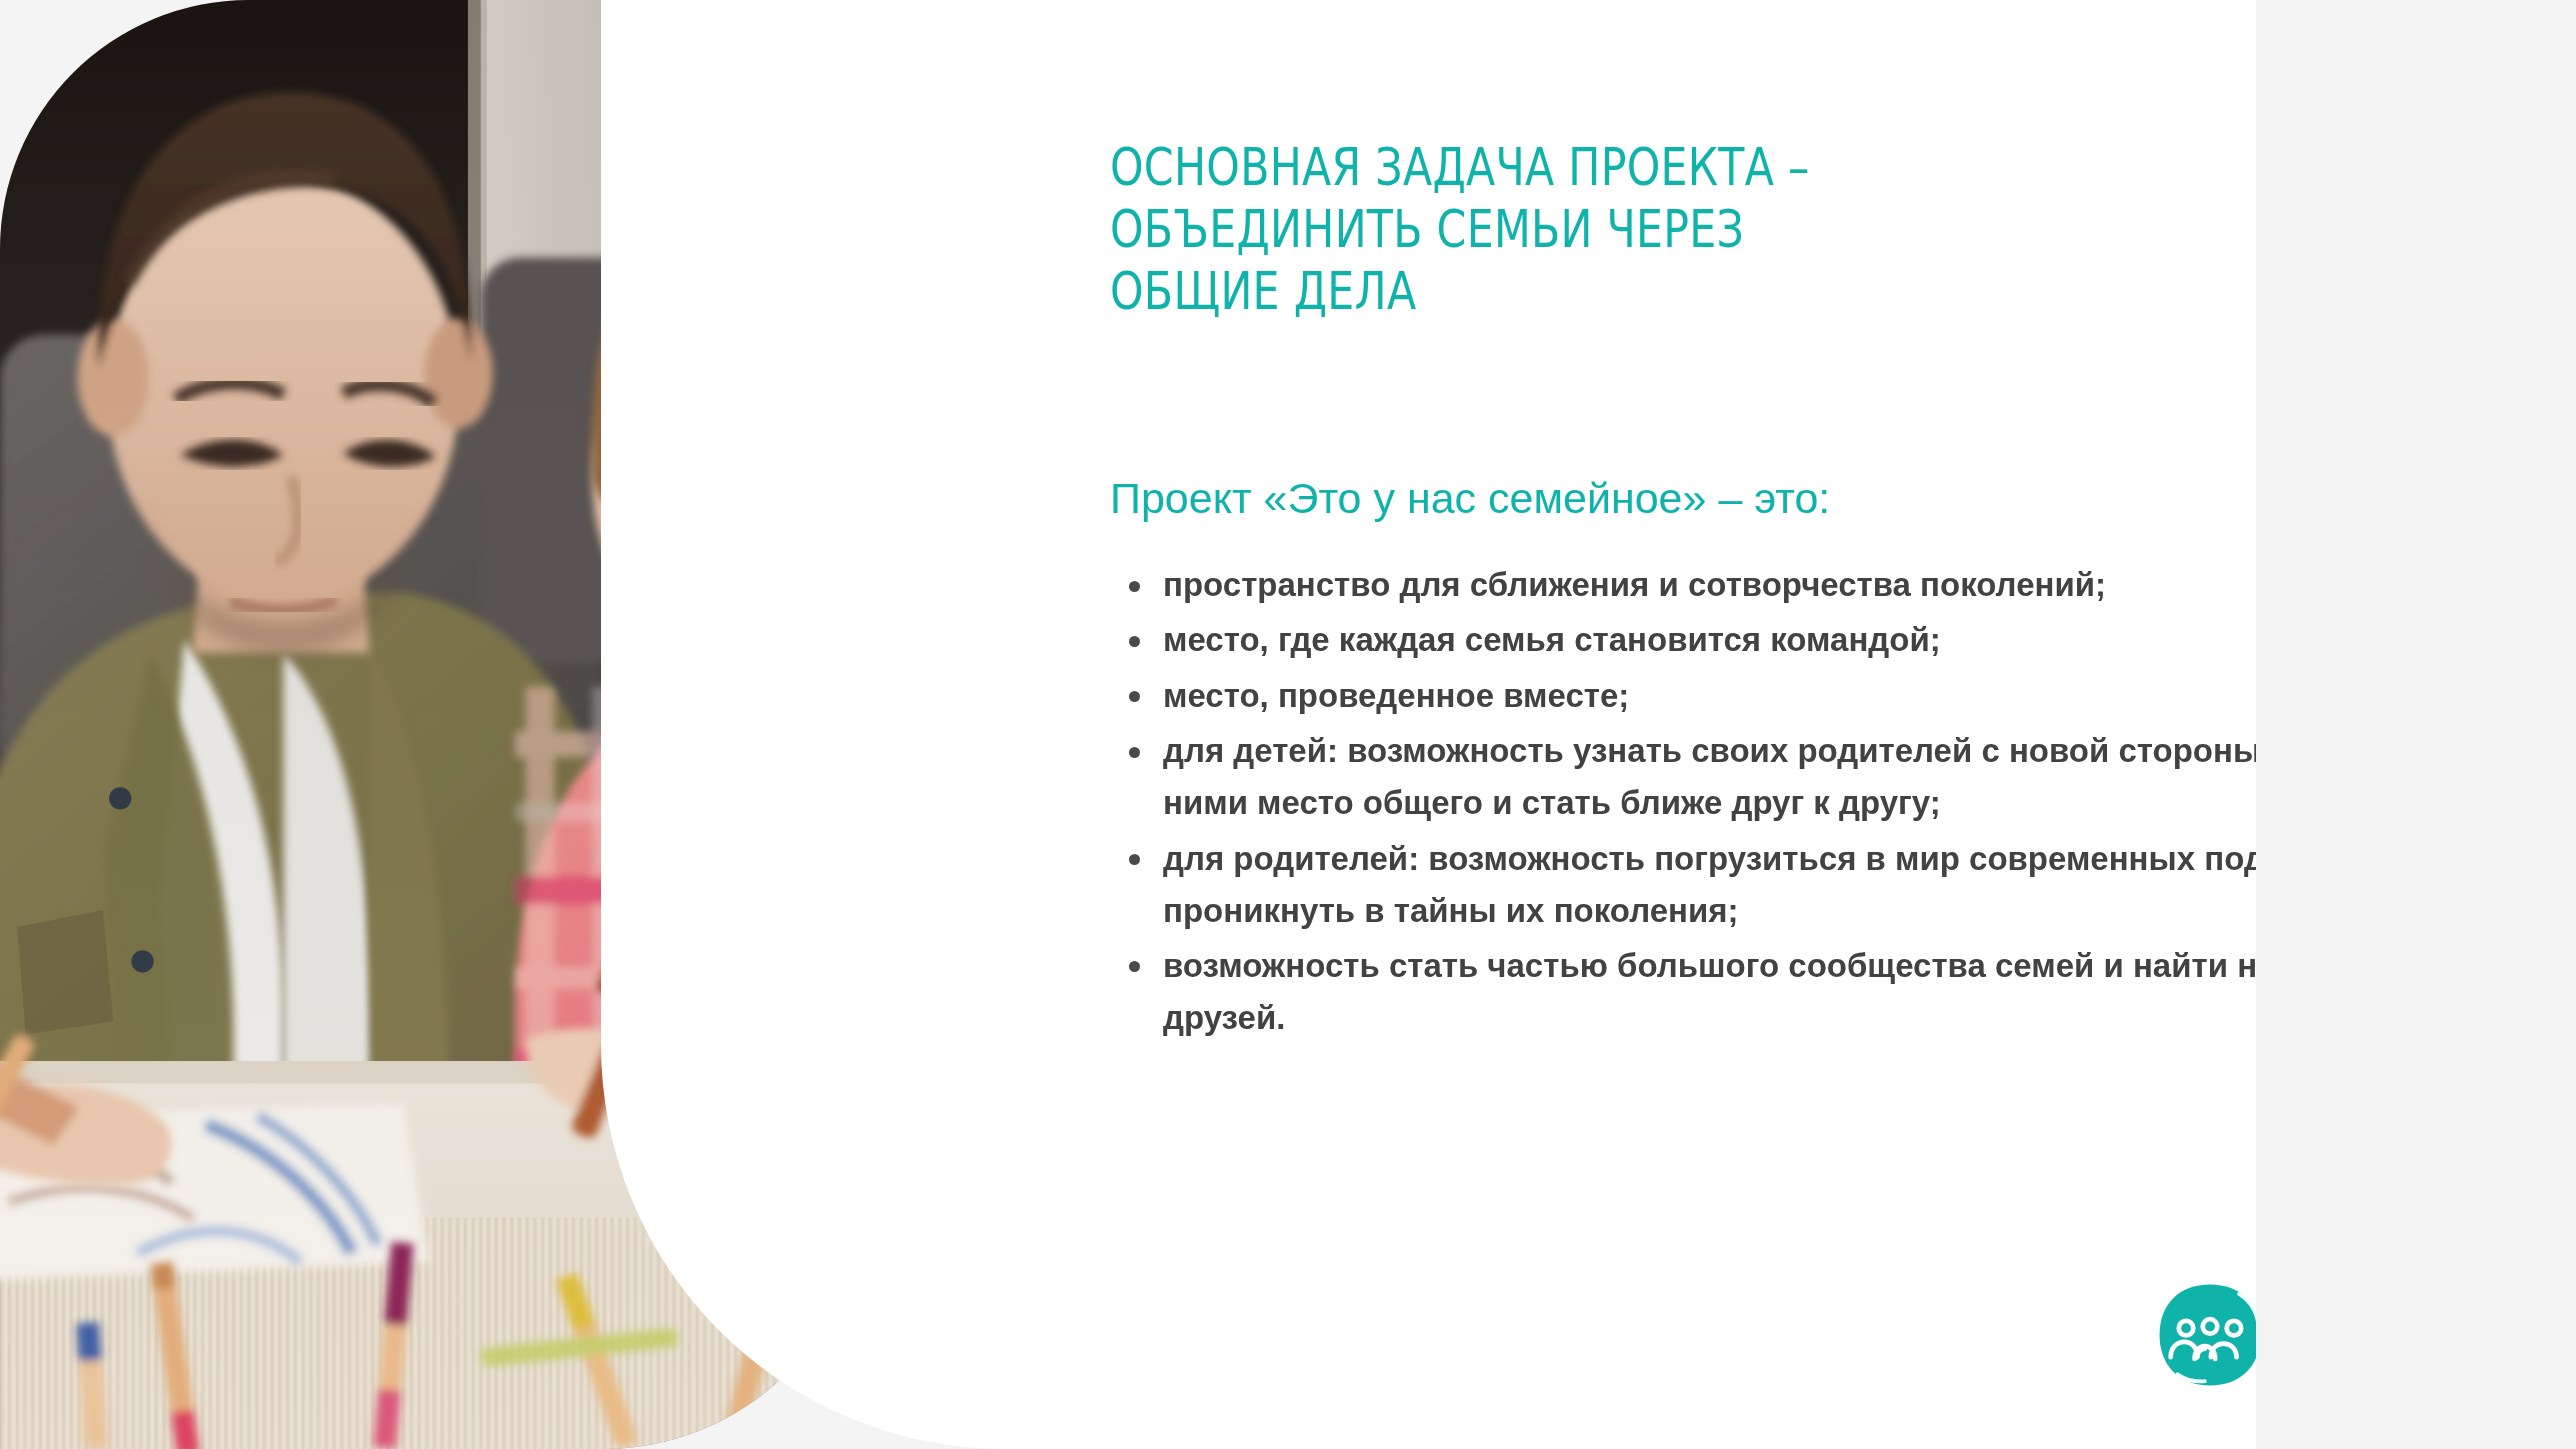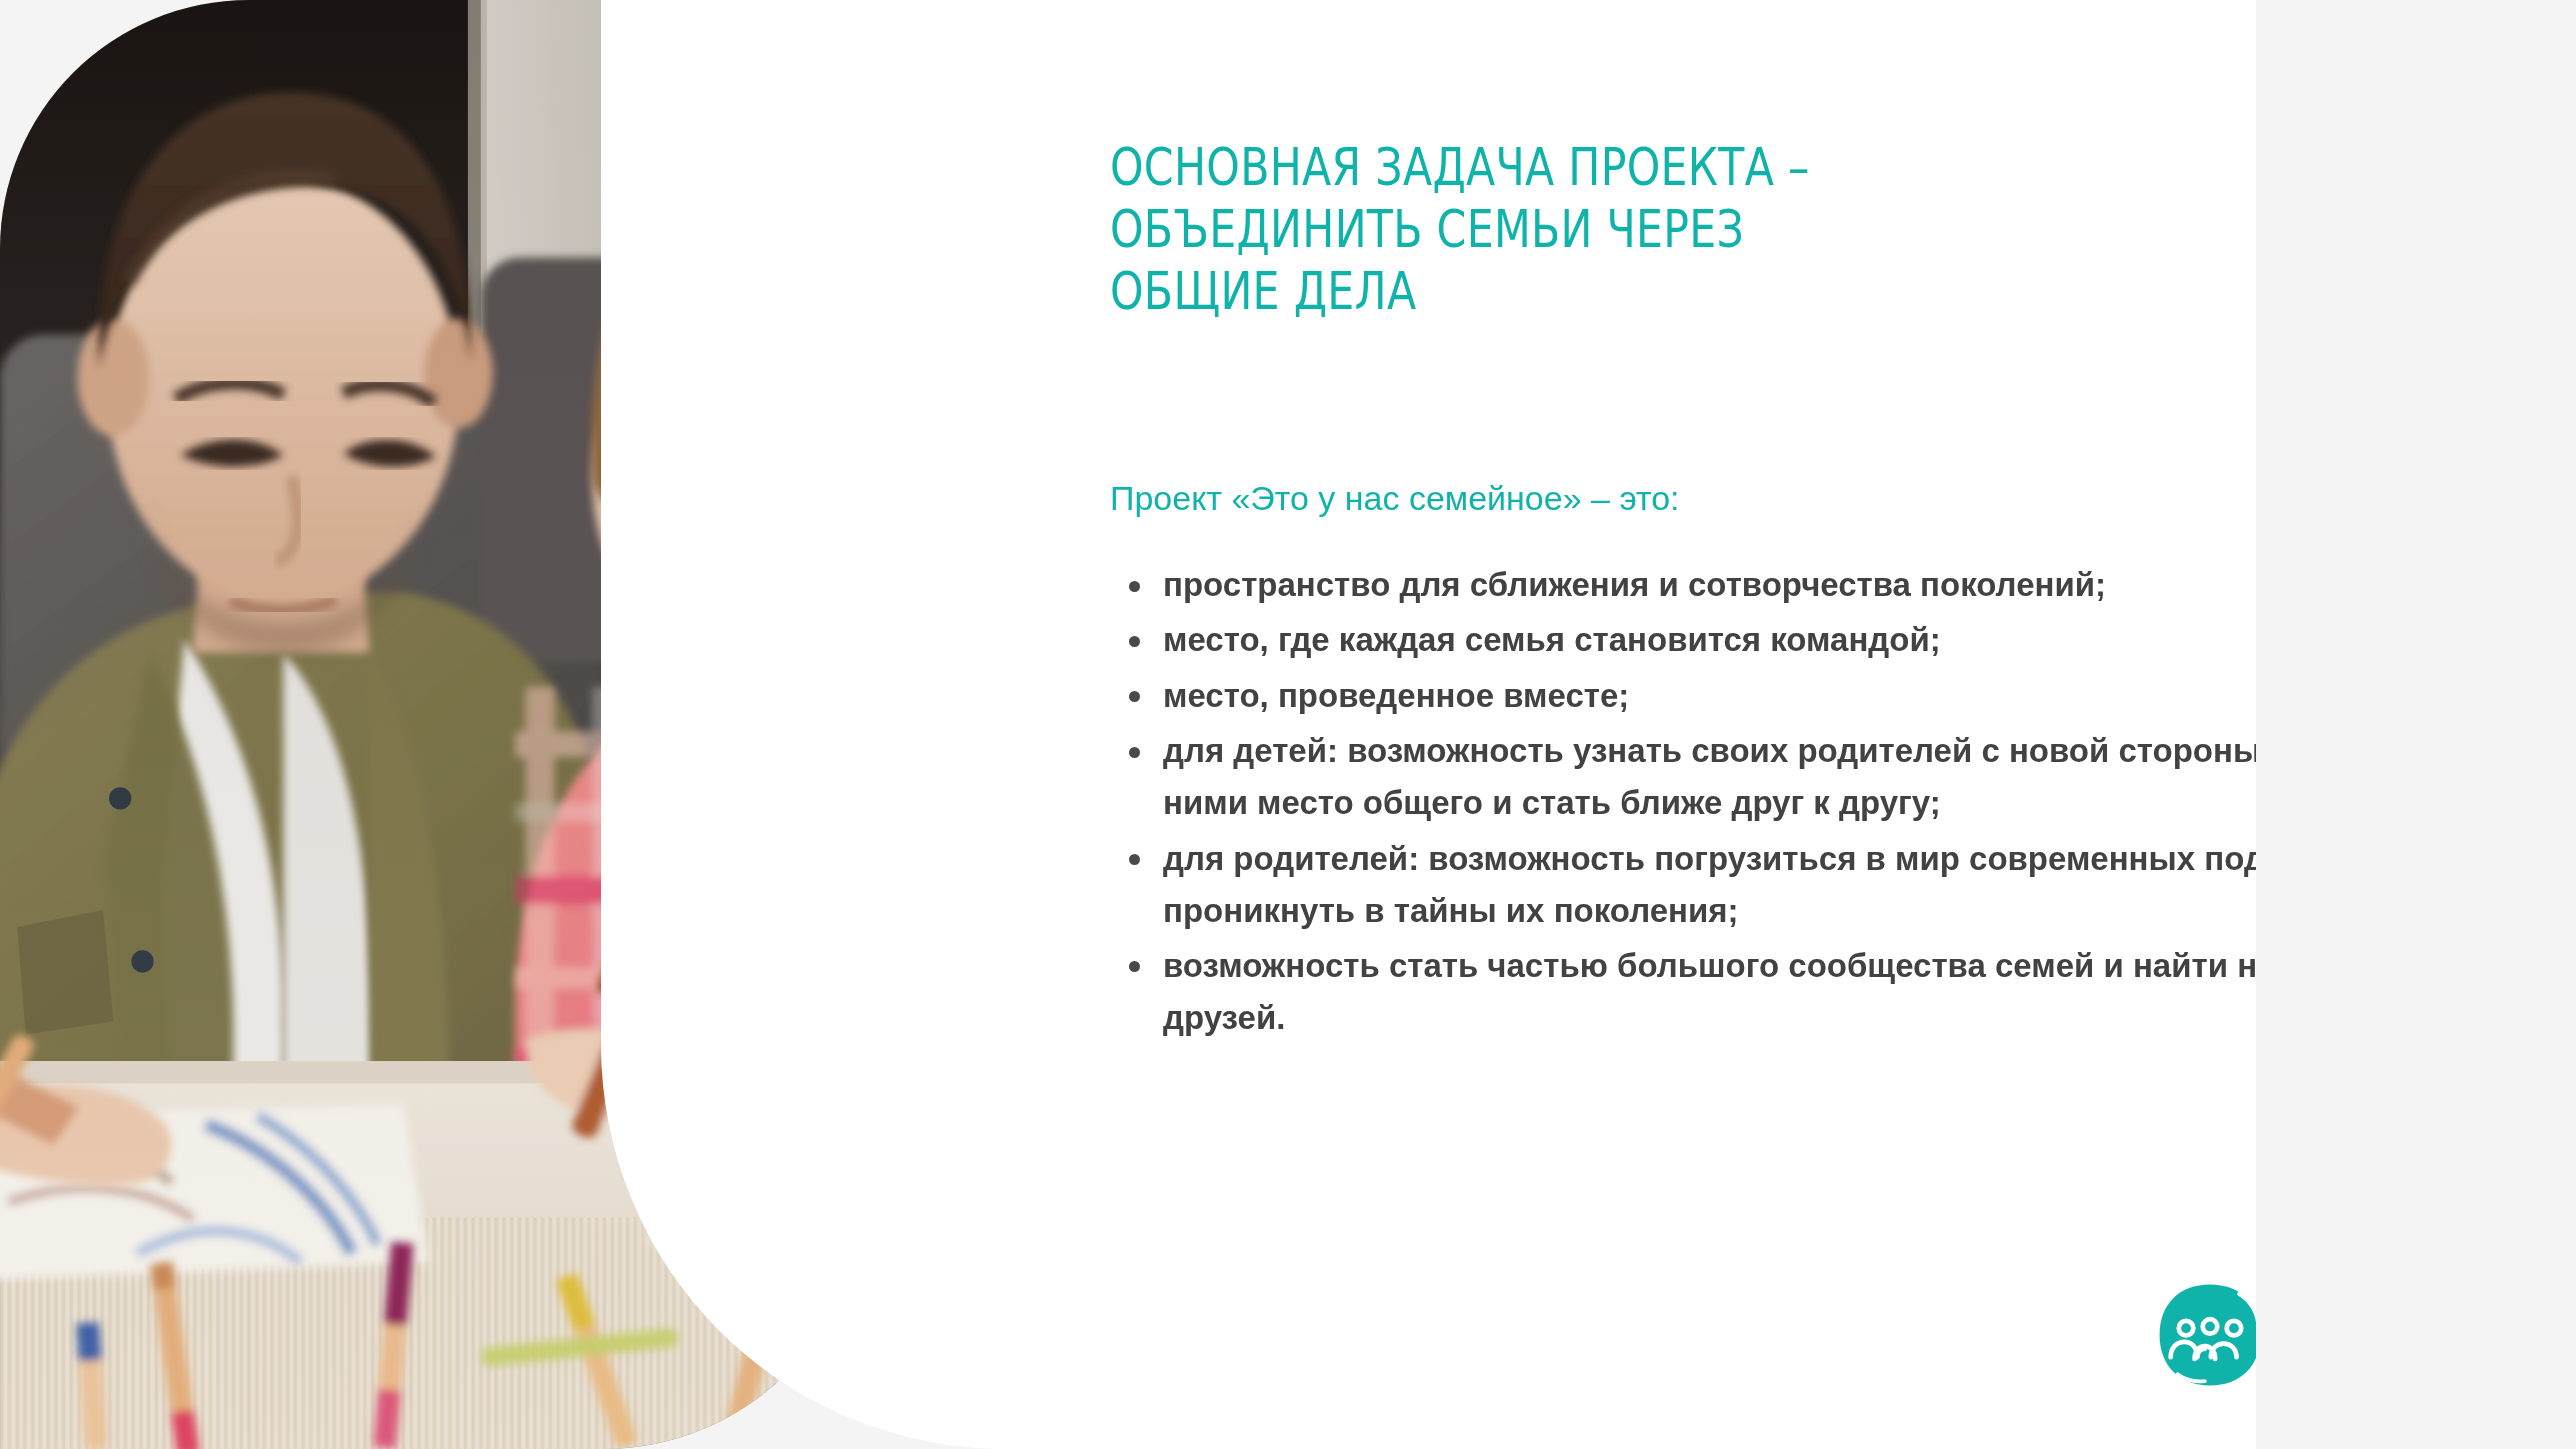--- a/index.html
+++ b/index.html
@@ -45,21 +45,21 @@
     font-family:"Liberation Sans Narrow","DejaVu Sans Condensed","Liberation Sans",sans-serif;
     transform:scaleX(0.93);
     transform-origin:left top;
     z-index:6;
   }
   .title .tline{display:block;white-space:nowrap;}
 
   .lead{
     position:absolute;left:1110px;top:477px;
     color:#10b3a9;
-    font-size:34px;
+    font-size:43px;
     line-height:43px;
     font-weight:400;
     white-space:nowrap;
     z-index:6;
   }
 
   .bullets{
     position:absolute;left:1110px;top:559px;width:1340px;
     margin:0;padding:0;list-style:none;
     color:#424242;

